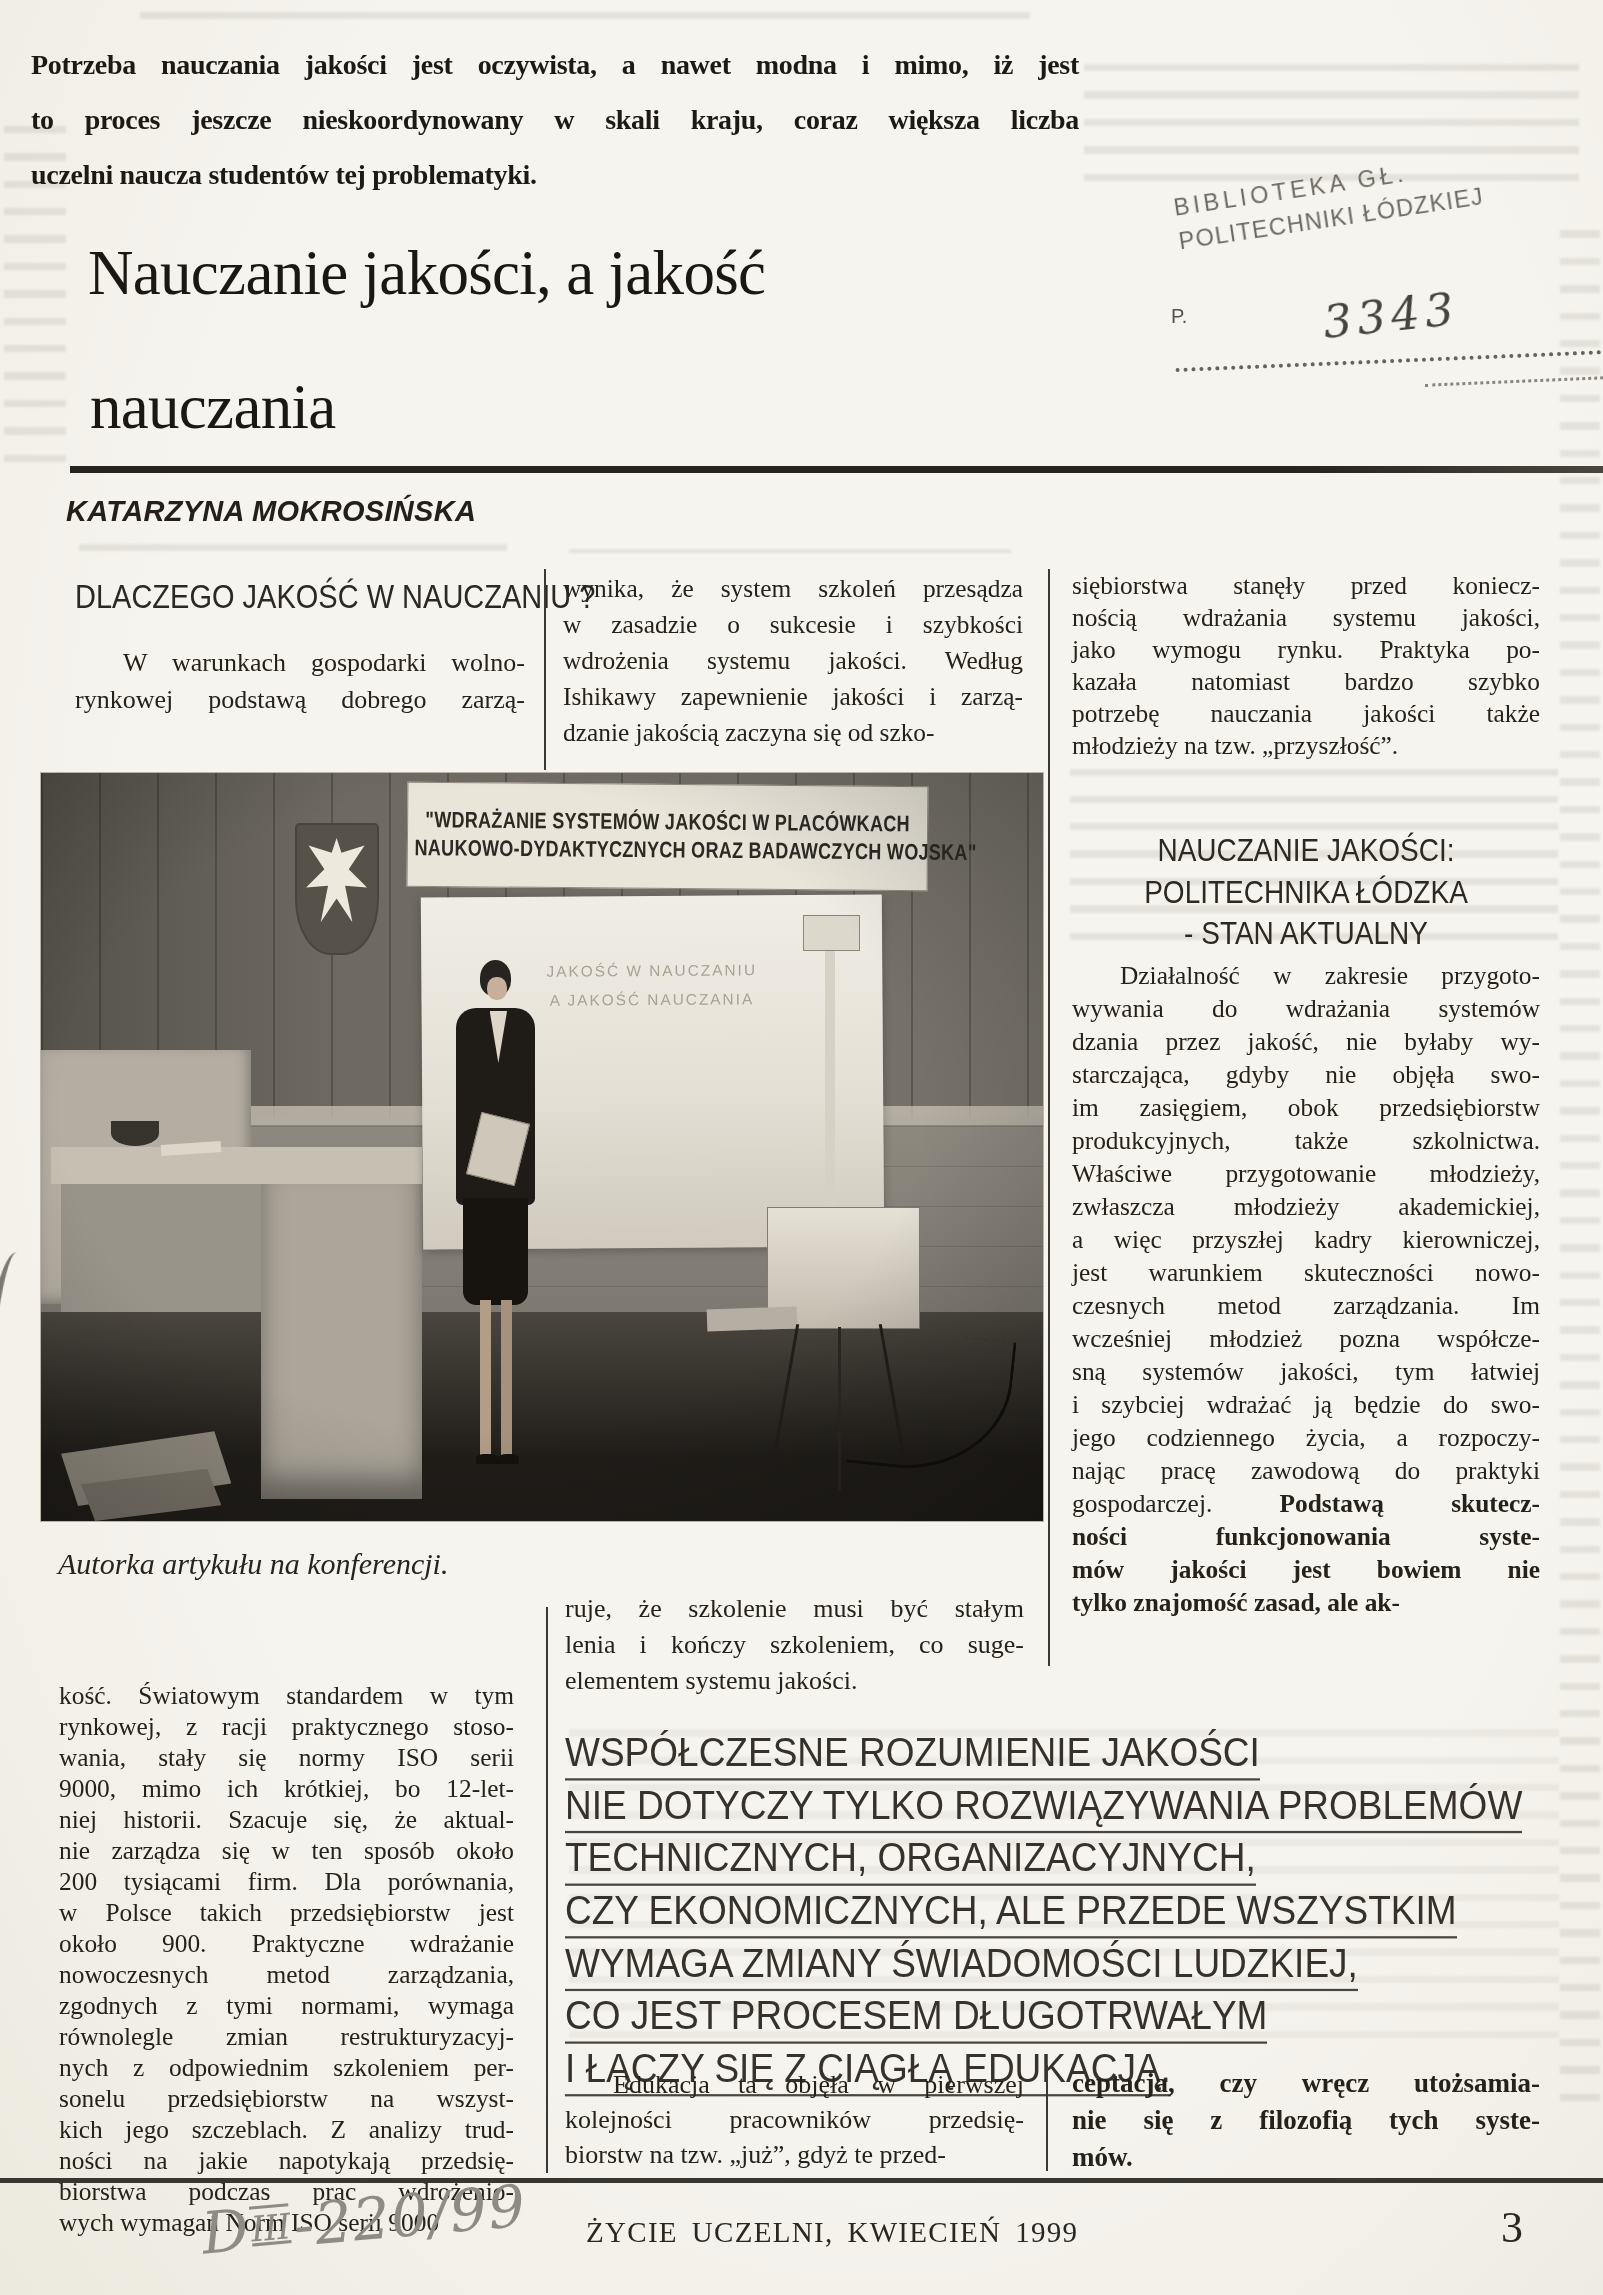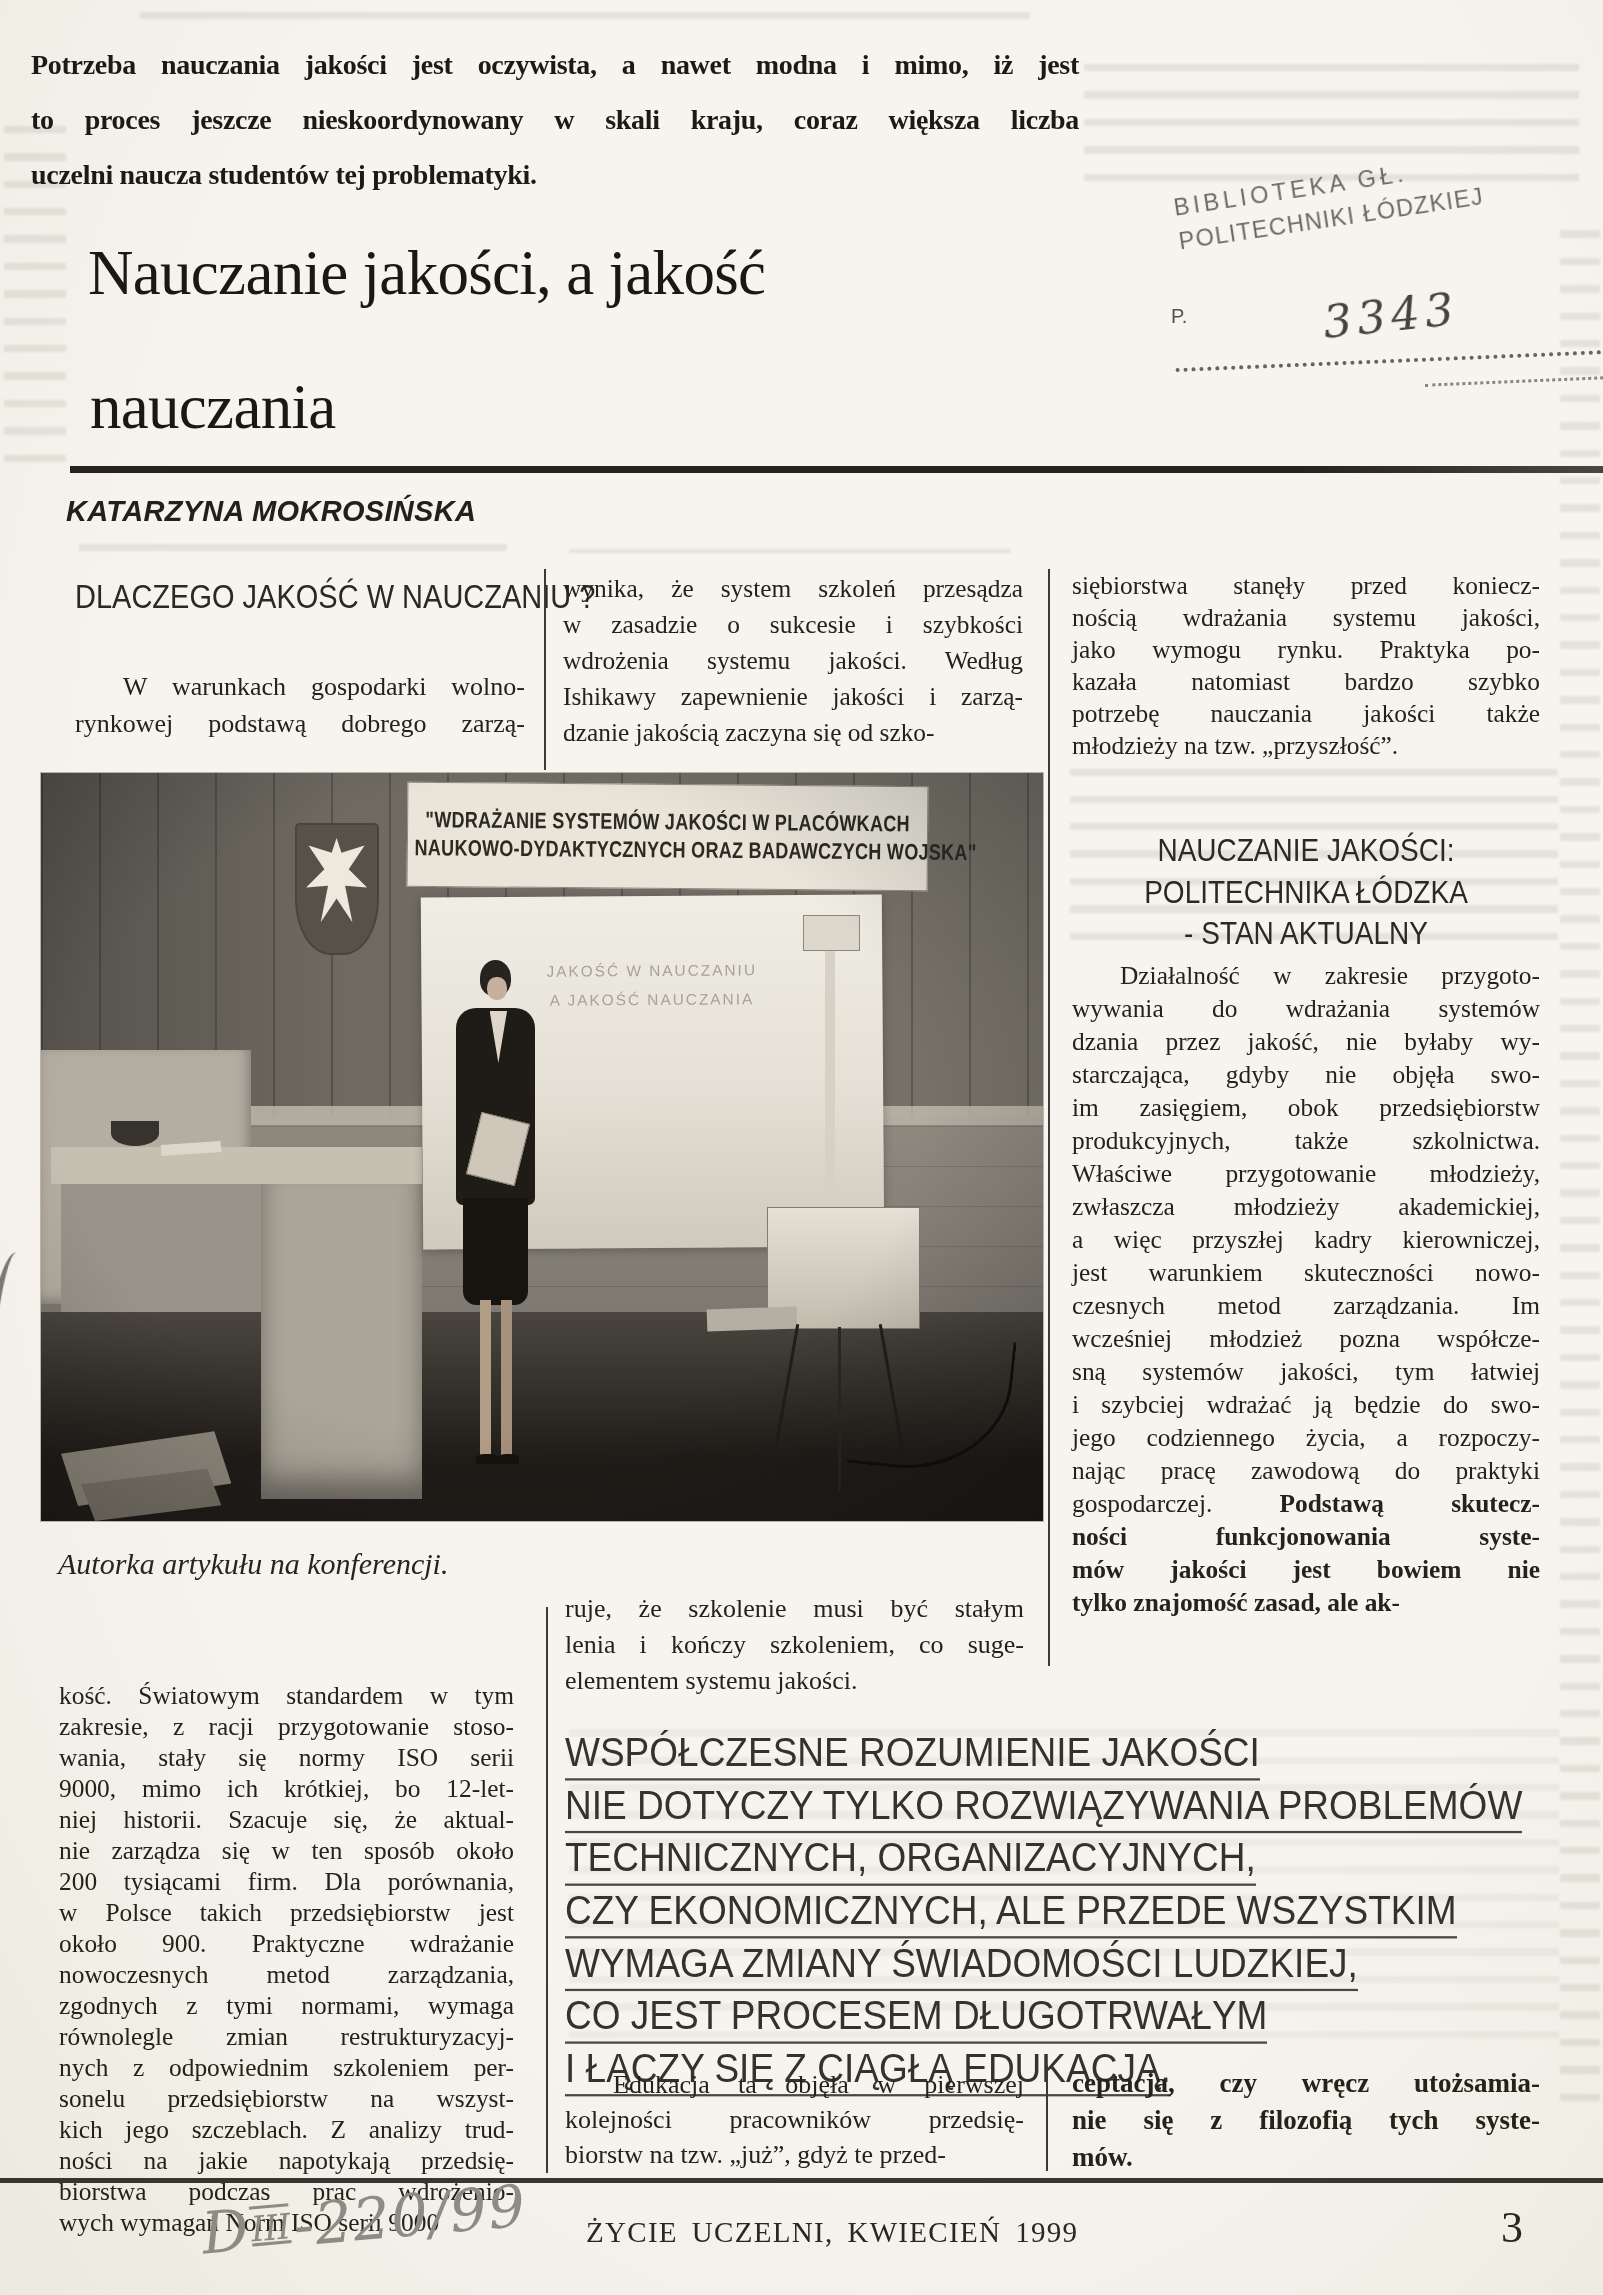--- a/index.html
+++ b/index.html
@@ -38,21 +38,21 @@
   .dot2{left:1425px;top:367px;width:178px;height:13.4px;
     border-bottom:3.3px dotted #5a564f;transform:rotate(-2.4deg);opacity:.7;}
   
   .author{left:66px;top:495px;font-family:"Liberation Sans",sans-serif;
     font-weight:bold;font-style:italic;font-size:29px;letter-spacing:0.3px;color:#242019;}
   .cond{font-family:"Liberation Sans",sans-serif;transform:scaleY(1.12);
     transform-origin:left top;}
   .s1head{left:75px;top:579px;font-size:29px;color:#2c2822;white-space:nowrap;}
   
   .col{color:#262219;}
-  .c1t{left:75px;top:668px;width:450px;font-size:26px;line-height:37px;}
+  .c1t{left:75px;top:644px;width:450px;font-size:26px;line-height:37px;}
   .c2t{left:563px;top:570px;width:460px;font-size:25.4px;line-height:36px;}
   .c3t{left:1072px;top:569px;width:468px;font-size:25.4px;line-height:32px;}
   .c3sub{left:1072px;top:830px;width:468px;font-size:28px;line-height:37px;
     text-align:center;color:#2c2822;}
   .c3sub .line{text-align:center;}
   .c3m{left:1072px;top:959px;width:468px;font-size:25.4px;line-height:33px;}
   .c1l{left:59px;top:1680px;width:455px;font-size:25.4px;line-height:31px;}
   .c2m{left:565px;top:1591px;width:459px;font-size:26px;line-height:36px;}
   .c2b{left:565px;top:2067px;width:459px;font-size:26px;line-height:35px;}
   .c3b{left:1072px;top:2065px;width:468px;font-size:27px;line-height:37px;font-weight:bold;}
@@ -286,21 +286,21 @@
     <div class="abs ph-stool-l3"></div>
     <div class="abs ph-cable"></div>
     <div class="abs ph-fgpaper1"></div>
     <div class="abs ph-fgpaper2"></div>
     <div class="abs ph-vignette"></div>
   </div>
   <div class="abs caption">Autorka artykułu na konferencji.</div>
 
   <div class="abs col c1l">
       <div class="line jl"><span>kość. Światowym standardem w tym</span></div>
-      <div class="line jl"><span>zakresie, z racji przygotowanie stoso-</span></div>
+      <div class="line jl"><span>rynkowej, z racji praktycznego stoso-</span></div>
       <div class="line jl"><span>wania, stały się normy ISO serii</span></div>
       <div class="line jl"><span>9000, mimo ich krótkiej, bo 12-let-</span></div>
       <div class="line jl"><span>niej historii. Szacuje się, że aktual-</span></div>
       <div class="line jl"><span>nie zarządza się w ten sposób około</span></div>
       <div class="line jl"><span>200 tysiącami firm. Dla porównania,</span></div>
       <div class="line jl"><span>w Polsce takich przedsiębiorstw jest</span></div>
       <div class="line jl"><span>około 900. Praktyczne wdrażanie</span></div>
       <div class="line jl"><span>nowoczesnych metod zarządzania,</span></div>
       <div class="line jl"><span>zgodnych z tymi normami, wymaga</span></div>
       <div class="line jl"><span>równolegle zmian restrukturyzacyj-</span></div>

